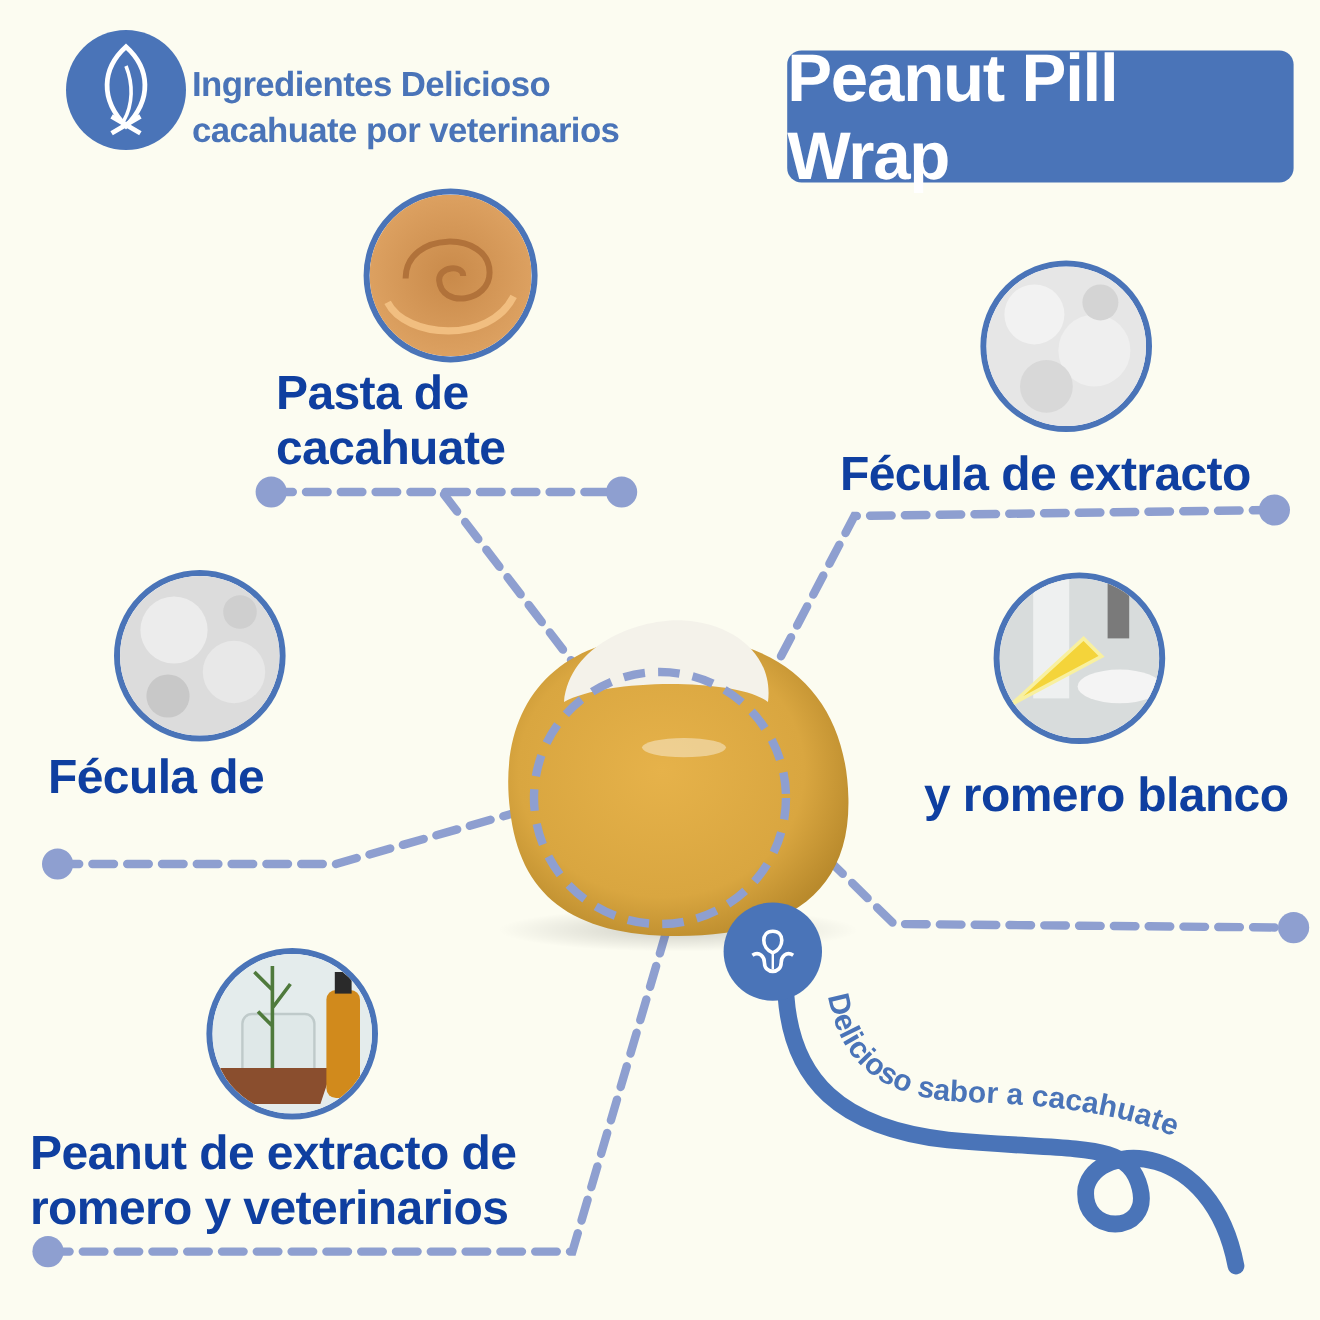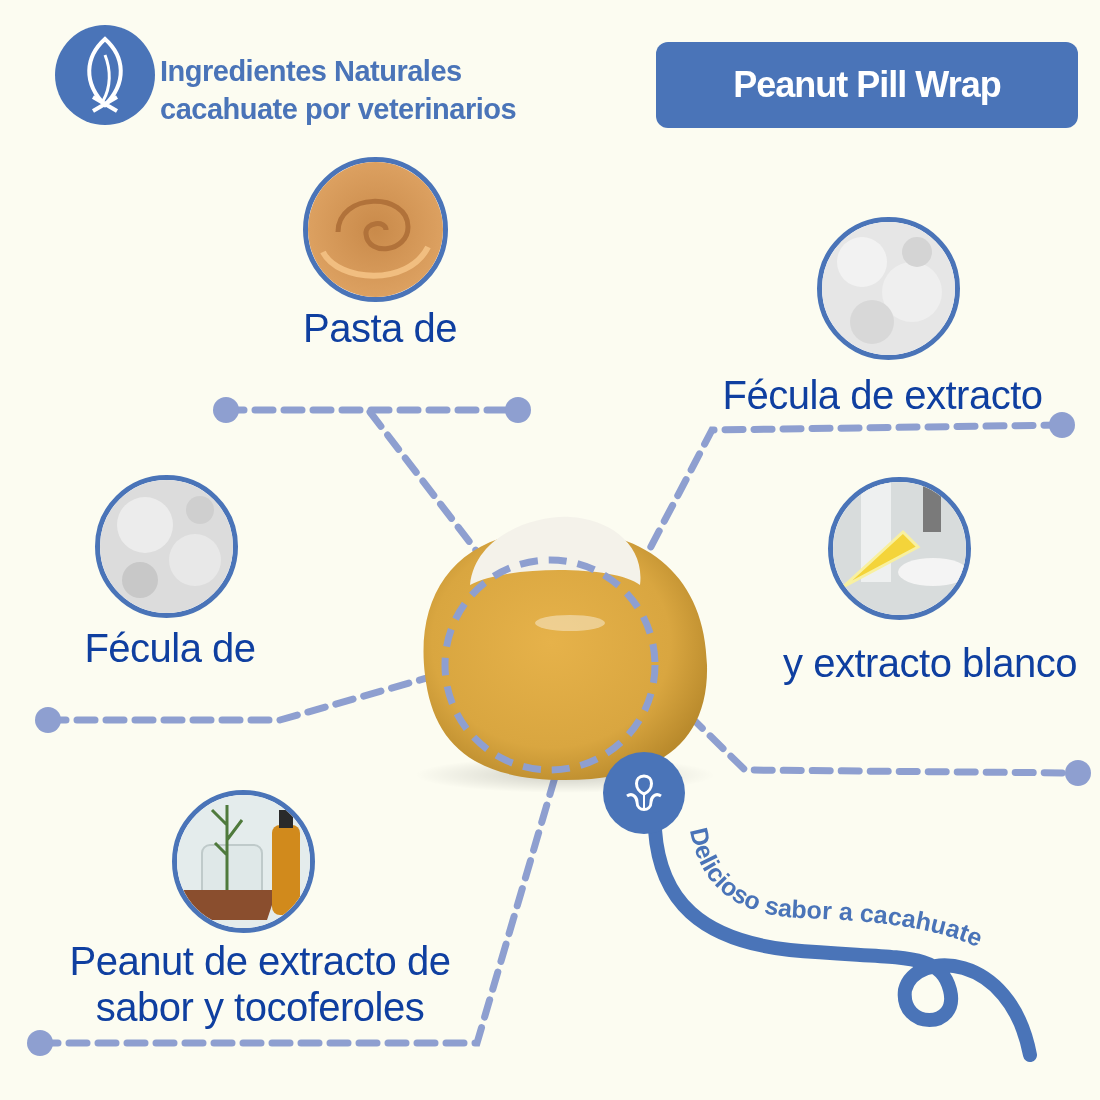--- a/index.html
+++ b/index.html
@@ -12,30 +12,30 @@
   .abs { position: absolute; }
   .header-icon {
     left: 55px; top: 25px; width: 100px; height: 100px; border-radius: 50%;
     background: #4a74b8; display: flex; align-items: center; justify-content: center;
   }
   .header-text {
     left: 160px; top: 52px; color: #4a74b8; font-weight: bold; font-size: 29px;
     line-height: 38px; letter-spacing: -0.5px;
   }
   .brand-box {
-    left: 656px; top: 42px; width: 422px; height: 86px; border-radius: 12px;
-    background: #4a74b8; color: #fff; font-weight: bold; font-size: 36px;
-    display: flex; align-items: center; justify-content: center; letter-spacing: -1px;
+    left: 656px; top: 42px; width: 422px; height: 110px; border-radius: 12px;
+    background: #4a74b8; color: #fff; font-weight: bold; font-size: 56px;
+    display: flex; align-items: center; justify-content: flex-start; letter-spacing: -1px;
   }
   .photo {
     border-radius: 50%; border: 5px solid #4a74b8; box-sizing: border-box;
     overflow: hidden; background: #fff;
   }
   .label {
-    color: #0f3fa0; font-weight: normal; text-align: center; font-size: 40px;
+    color: #0f3fa0; font-weight: bold; font-size: 40px;
     line-height: 46px; letter-spacing: -0.5px;
   }
   svg.lines { position: absolute; left: 0; top: 0; }
   .pill {
     left: 395px; top: 505px; width: 330px; height: 290px;
   }
   .flavor-badge {
     left: 603px; top: 752px; width: 82px; height: 82px; border-radius: 50%;
     background: #4a74b8; display: flex; align-items: center; justify-content: center;
   }
@@ -68,21 +68,21 @@
 </svg>
 
 <div class="abs header-icon">
   <svg width="60" height="80" viewBox="0 0 60 80">
     <path d="M30 4 C10 22 8 48 30 70 C52 48 50 22 30 4 Z" fill="none" stroke="#fff" stroke-width="4"></path>
     <path d="M30 20 C36 35 36 52 28 66" fill="none" stroke="#fff" stroke-width="3"></path>
     <path d="M18 76 L42 62 M42 76 L18 62" stroke="#fff" stroke-width="4"></path>
   </svg>
 </div>
 <div class="abs header-text">
-  <div>Ingredientes Naturales</div>
+  <div>Ingredientes Delicioso</div>
   <div>cacahuate por veterinarios</div>
 </div>
 <div class="abs brand-box">
   <span>Peanut Pill Wrap</span>
 </div>
 
 <div class="abs pill">
   <svg width="330" height="290" viewBox="0 0 330 290">
     <defs>
       <radialGradient id="pillg" cx="45%" cy="45%" r="60%">
@@ -114,20 +114,21 @@
           <stop offset="100%" stop-color="#e0a565"></stop>
         </radialGradient>
       </defs>
     <rect width="135" height="135" fill="url(#pb)"></rect>
     <path d="M30 70 C30 30 100 30 100 65 C100 90 60 95 58 72 C57 60 78 58 78 68" fill="none" stroke="#b1723a" stroke-width="5"></path>
     <path d="M15 90 C30 120 100 125 120 85" fill="none" stroke="#f1be80" stroke-width="6"></path>
   </svg>
 </div>
 <div class="abs label" style="left:230px;top:305px;width:300px;">
   <div>Pasta de</div>
+  <div>cacahuate</div>
 </div>
 
 <div class="abs photo" style="left:817px;top:217px;width:143px;height:143px;">
   <svg width="133" height="133" viewBox="0 0 133 133">
     <rect width="133" height="133" fill="#e6e6e6"></rect>
     <circle cx="40" cy="40" r="25" fill="#f2f2f2"></circle>
       <circle cx="90" cy="70" r="30" fill="#efefef"></circle>
     <circle cx="50" cy="100" r="22" fill="#d8d8d8"></circle>
       <circle cx="95" cy="30" r="15" fill="#d4d4d4"></circle>
   </svg>
@@ -152,36 +153,36 @@
 <div class="abs photo" style="left:828px;top:477px;width:143px;height:143px;">
   <svg width="133" height="133" viewBox="0 0 133 133">
     <rect width="133" height="133" fill="#d8dcdc"></rect>
     <rect x="28" y="0" width="30" height="100" fill="#eef0f0"></rect>
     <rect x="90" y="0" width="18" height="50" fill="#7a7a7a"></rect>
     <ellipse cx="100" cy="90" rx="35" ry="14" fill="#f4f4f4"></ellipse>
     <path d="M10 105 L70 50 L85 65 Z" fill="#f4d43a" stroke="#f8f0a0" stroke-width="3"></path>
   </svg>
 </div>
 <div class="abs label" style="left:770px;top:640px;width:320px;">
-  <div>y extracto blanco</div>
+  <div>y romero blanco</div>
 </div>
 
 <div class="abs photo" style="left:172px;top:790px;width:143px;height:143px;">
   <svg width="133" height="133" viewBox="0 0 133 133">
     <rect width="133" height="133" fill="#e4ecec"></rect>
     <rect x="25" y="50" width="60" height="55" rx="8" fill="#dfe8e8" stroke="#bfcaca" stroke-width="2"></rect>
     <path d="M50 100 L50 10 M50 30 L35 15 M50 45 L65 25 M50 60 L38 48" stroke="#4f7a3c" stroke-width="3"></path>
     <path d="M5 95 L100 95 L90 125 L15 125 Z" fill="#8a4e2e"></path>
     <rect x="95" y="30" width="28" height="90" rx="8" fill="#d18a1c"></rect>
     <rect x="102" y="15" width="14" height="18" fill="#2a2a2a"></rect>
   </svg>
 </div>
 <div class="abs label" style="left:25px;top:938px;width:470px;">
   <div>Peanut de extracto de</div>
-  <div>sabor y tocoferoles</div>
+  <div>romero y veterinarios</div>
 </div>
 
 <svg class="lines" width="1100" height="1100">
   <path d="M655 830 C660 900 700 940 790 950 C900 960 940 950 950 990 C960 1030 900 1030 905 990 C915 950 1010 950 1030 1055" fill="none" stroke="#4a74b8" stroke-width="14" stroke-linecap="round"></path>
   <path id="flavorPath" d="M690 830 C700 890 740 915 800 918 C900 922 1010 930 1050 1015" fill="none" stroke="none"></path>
   <text font-family="Liberation Sans, sans-serif" font-weight="bold" font-size="25" fill="#4a74b8">
     <textPath href="#flavorPath">Delicioso sabor a cacahuate</textPath>
   </text>
 </svg>
 <div class="abs flavor-badge">

